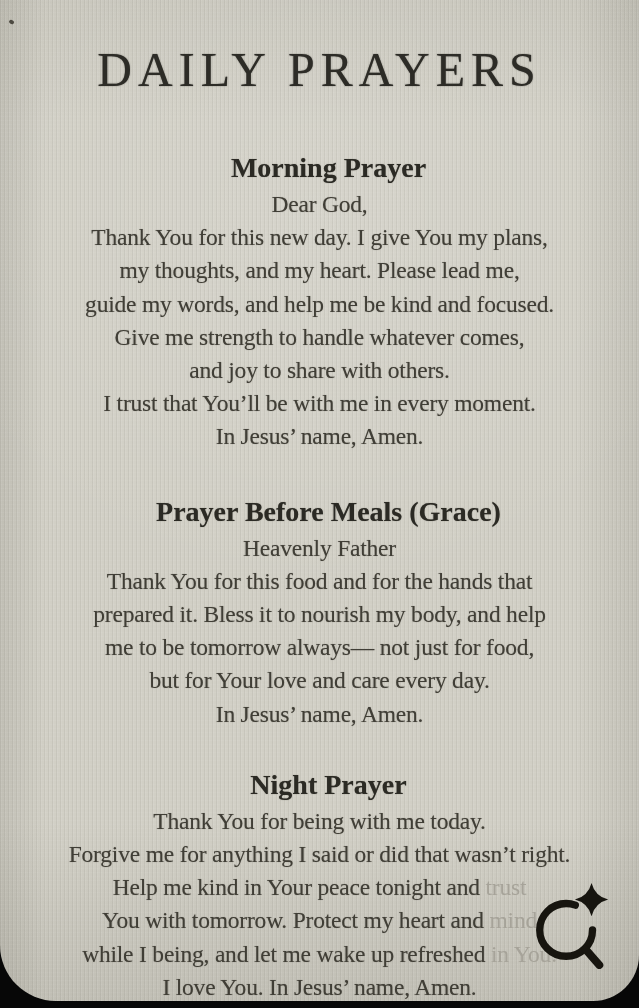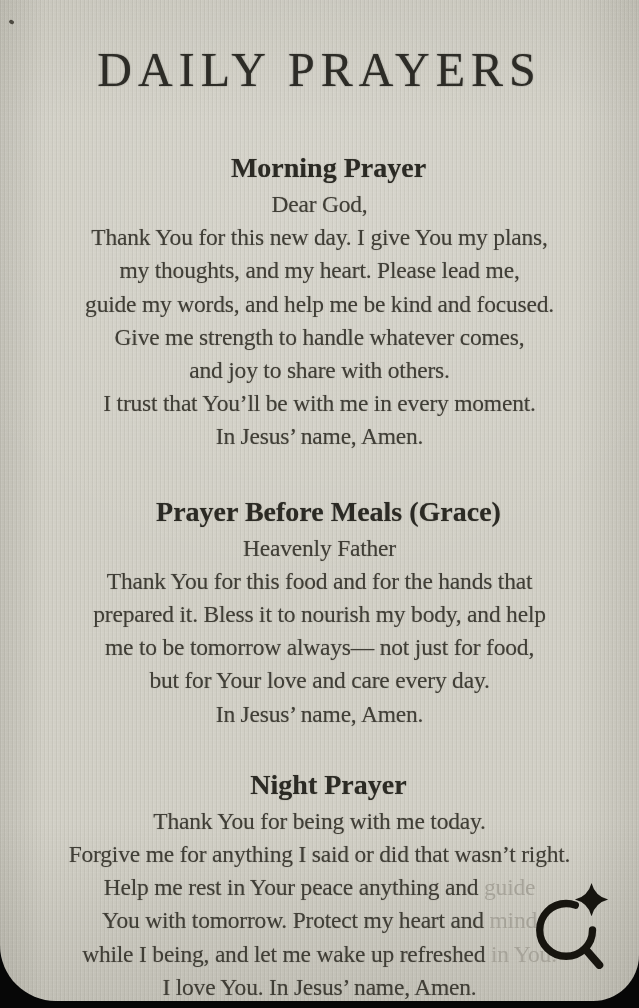--- a/index.html
+++ b/index.html
@@ -119,21 +119,21 @@
           <div class="prayer-line"><span>Thank You for this food and for the hands that</span></div>
           <div class="prayer-line"><span>prepared it. Bless it to nourish my body, and help</span></div>
           <div class="prayer-line"><span>me to be tomorrow always— not just for food,</span></div>
           <div class="prayer-line"><span>but for Your love and care every day.</span></div>
           <div class="prayer-line"><span>In Jesus’ name, Amen.</span></div>
         </section>
         <section class="prayer-section">
           <h2 class="section-heading">Night Prayer</h2>
           <div class="prayer-line"><span>Thank You for being with me today.</span></div>
           <div class="prayer-line"><span>Forgive me for anything I said or did that wasn’t right.</span></div>
-          <div class="prayer-line"><span>Help me rest in Your peace anything and </span><span class="faded">guide</span></div>
+          <div class="prayer-line"><span>Help me kind in Your peace tonight and </span><span class="faded">trust</span></div>
           <div class="prayer-line"><span>You with tomorrow. Protect my heart and </span><span class="faded">mind</span></div>
           <div class="prayer-line"><span>while I being, and let me wake up refreshed </span><span class="faded">in You.</span></div>
           <div class="prayer-line"><span>I love You. In Jesus’ name, Amen.</span></div>
         </section>
       </div>
   </div>
 </div>
 
 <div class="ai-search" title="">
 

